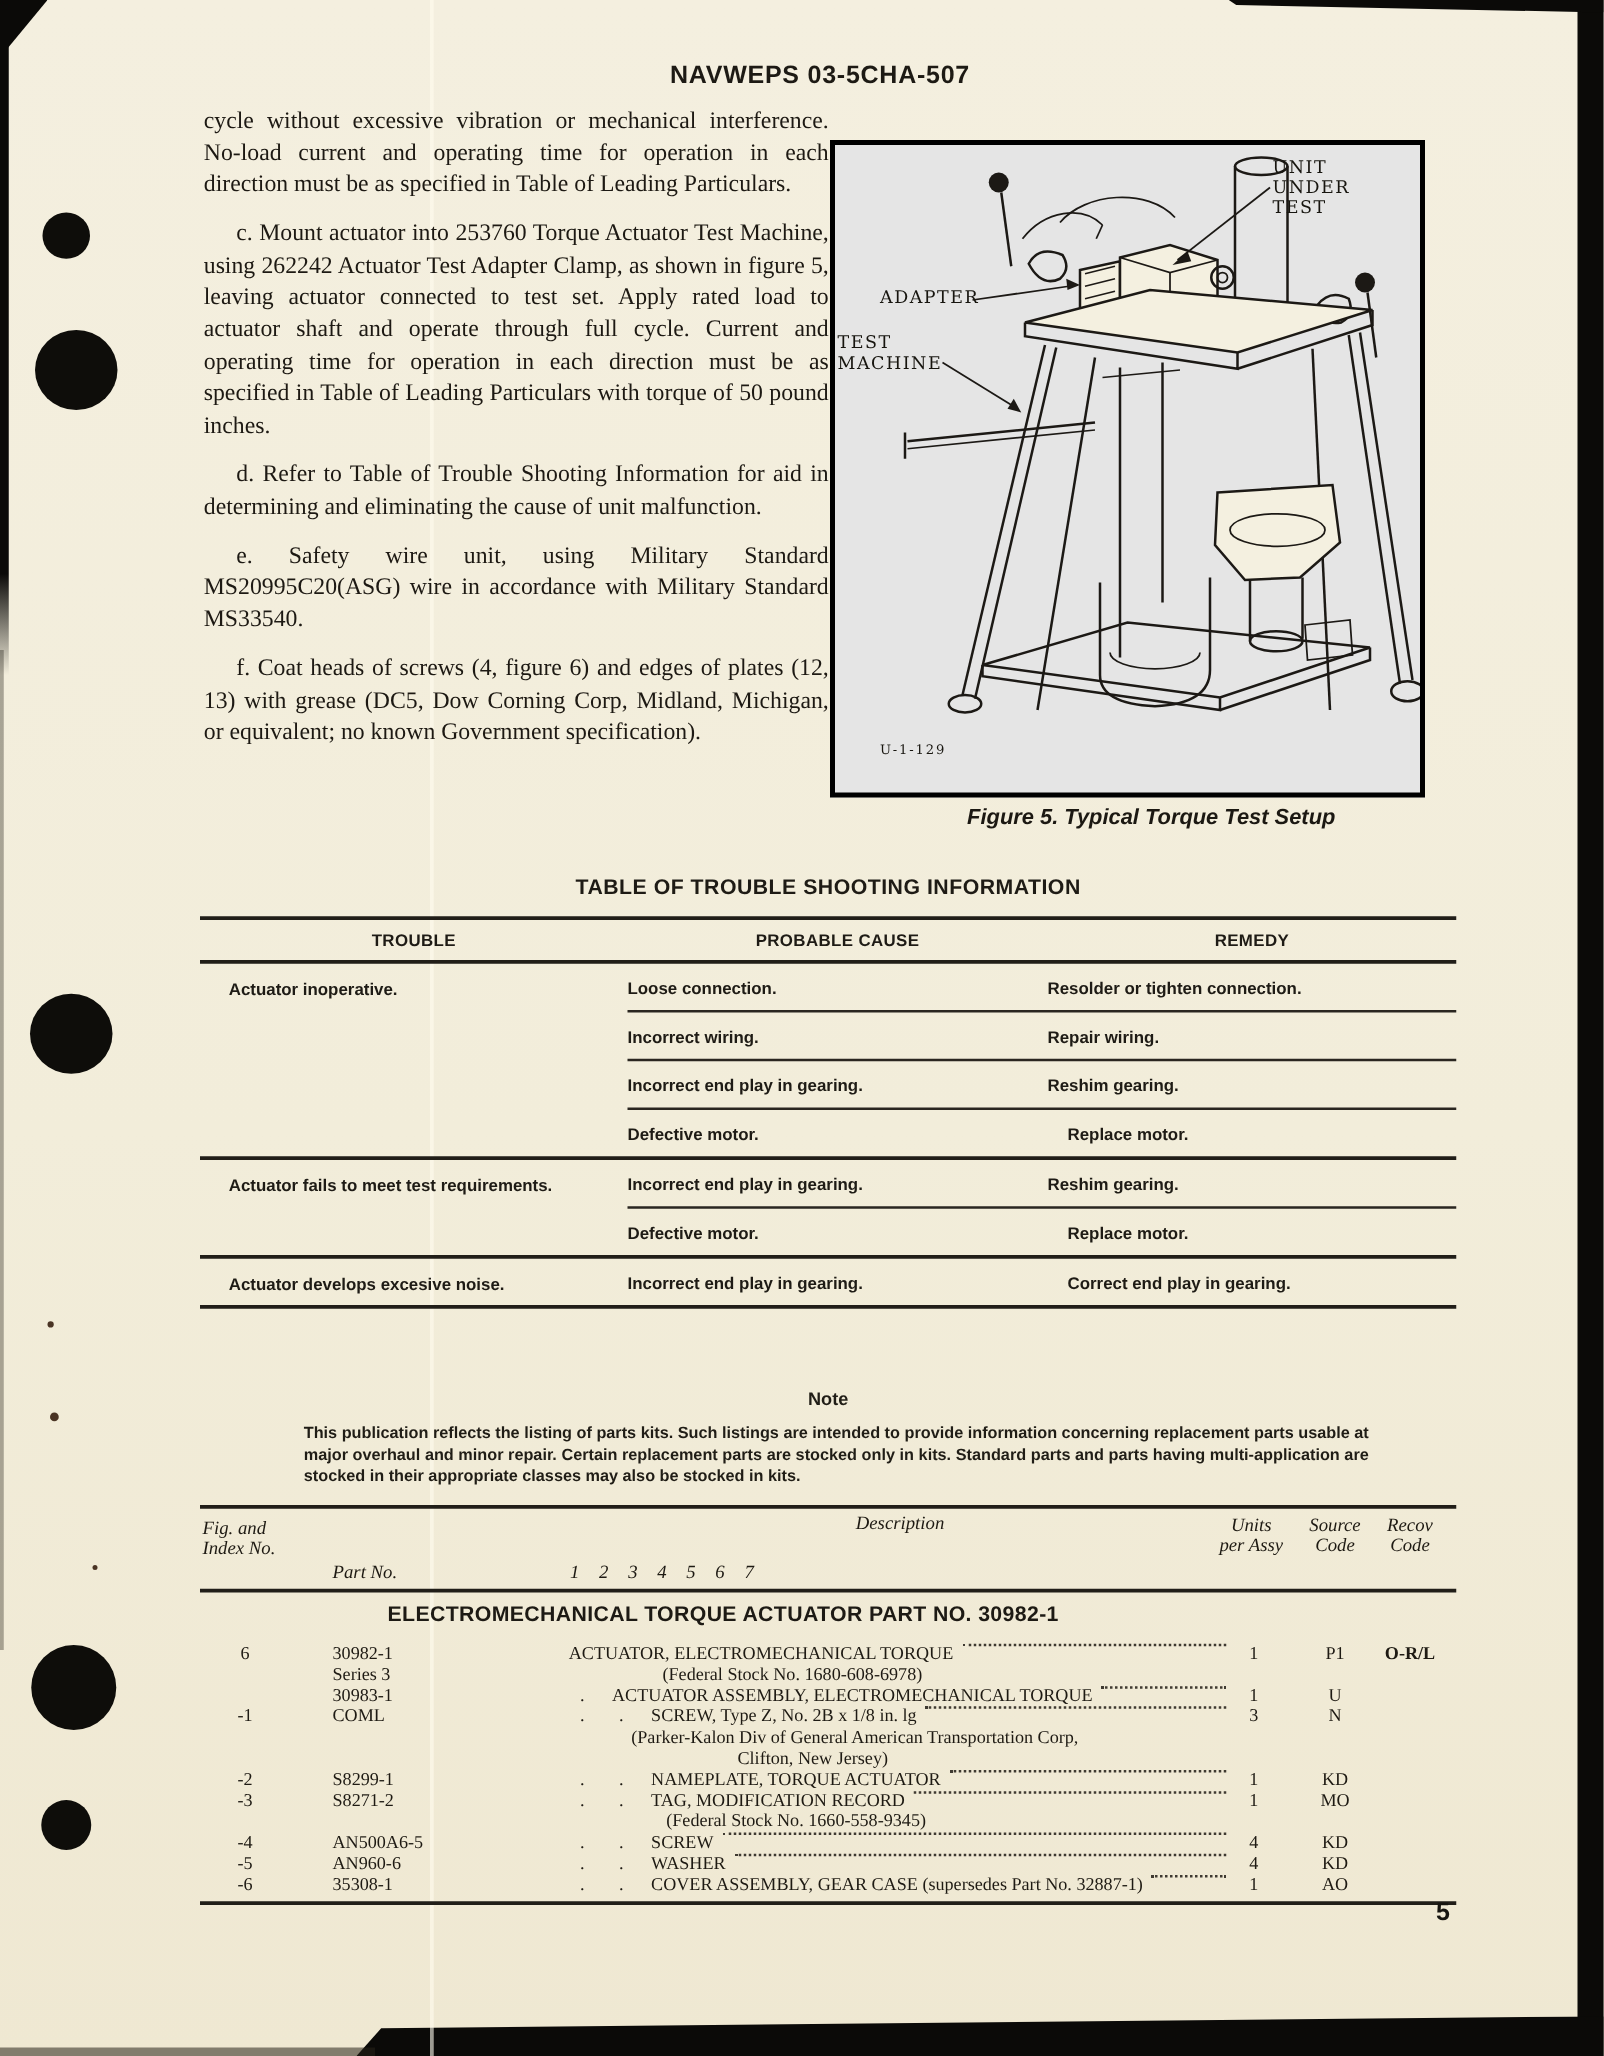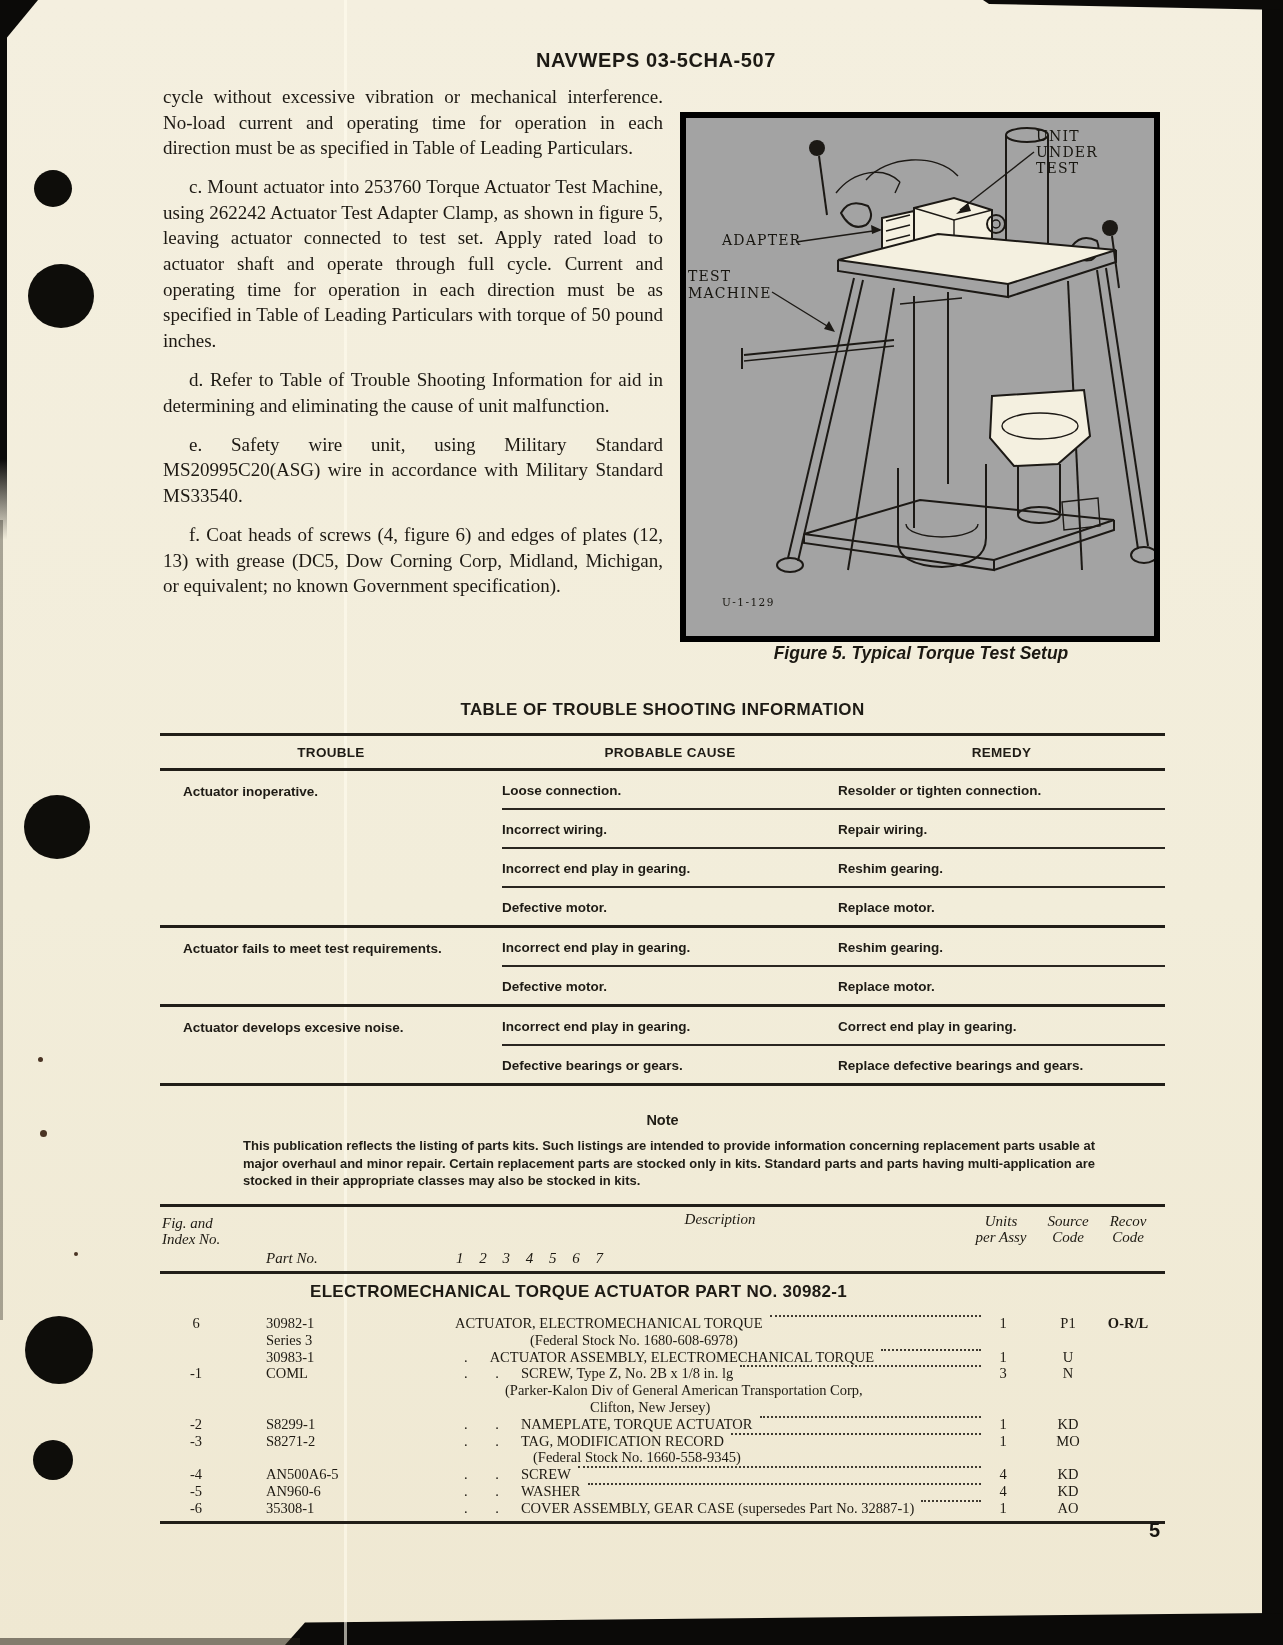--- a/index.html
+++ b/index.html
@@ -25,22 +25,22 @@
   
   #doc-number{position:absolute;left:25px;top:49px;width:1262px;text-align:center;
       font-family:"Liberation Sans",sans-serif;font-weight:bold;font-size:20px;
       letter-spacing:.6px;color:#1d1a14;}
   
   #body-col{position:absolute;left:163px;top:84px;width:500px;
       font-size:19px;line-height:25.6px;text-align:justify;color:#1d1913;}
   #body-col p{margin:0 0 13.5px 0;}
   #body-col p.ind{text-indent:26px;}
   
-  #figure-box{position:absolute;left:680px;top:112px;width:468px;height:518px;
-      border:6px solid #000000;background:#a3a3a3;}
+  #figure-box{position:absolute;left:664px;top:112px;width:468px;height:518px;
+      border:4px solid #000000;background:#e5e5e5;}
   .fig-label{position:absolute;font-family:"DejaVu Serif",serif;font-size:14px;
       letter-spacing:1.2px;color:#17150f;font-weight:500;}
   #lbl-unit{left:350px;top:10px;line-height:16px;}
   #lbl-adapter{left:36px;top:114px;}
   #lbl-testmachine{left:2px;top:150px;line-height:17px;}
   #lbl-dwgno{left:36px;top:478px;font-size:10.5px;letter-spacing:1.5px;}
   #figure-caption{position:absolute;left:684px;top:643px;width:474px;text-align:center;
       font-family:"Liberation Sans",sans-serif;font-style:italic;font-weight:bold;
       font-size:17.5px;color:#1b1812;}
   
@@ -48,21 +48,21 @@
       font-family:"Liberation Sans",sans-serif;font-weight:bold;color:#1e1b15;}
   #ts-title{text-align:center;font-size:17px;letter-spacing:.4px;margin-bottom:13px;}
   .rule3{height:3px;background:#211e18;}
   #ts-head{display:grid;grid-template-columns:342px 336px 1fr;padding:9px 0 8px;}
   #ts-head span{text-align:center;font-size:13.5px;letter-spacing:.3px;}
   .ts-group{display:flex;border-bottom:3px solid #211e18;}
   .ts-trouble{width:342px;box-sizing:border-box;padding:12px 36px 0 23px;
       font-size:13.5px;line-height:17px;}
   .ts-rows{flex:1;}
   .ts-row{display:flex;padding:12px 0 10px;border-bottom:2px solid #2a2620;}
-  .ts-row:last-child{border-bottom:none;}
+  .ts-row:last-child{border-bottom:none;gap:16px;}
   .ts-cause{width:336px;box-sizing:border-box;font-size:13.5px;}
   .ts-remedy{flex:1;font-size:13.5px;}
   
   #note{position:absolute;left:160px;top:1112px;width:1005px;
       font-family:"Liberation Sans",sans-serif;font-weight:bold;color:#201d16;}
   #note-title{text-align:center;font-size:14.5px;margin-bottom:9px;}
   #note-text{margin-left:83px;margin-right:70px;font-size:13px;line-height:17.6px;
       text-align:justify;}
   
   #parts{position:absolute;left:160px;top:1204px;width:1005px;color:#1e1a13;}
@@ -264,24 +264,20 @@
     </div>
   </div>
 
   <div class="ts-group">
     <div class="ts-trouble">Actuator develops excesive noise.</div>
     <div class="ts-rows">
       <div class="ts-row">
         <div class="ts-cause">Incorrect end play in gearing.</div>
         <div class="ts-remedy">Correct end play in gearing.</div>
       </div>
-      <div class="ts-row">
-        <div class="ts-cause">Defective bearings or gears.</div>
-        <div class="ts-remedy">Replace defective bearings and gears.</div>
-      </div>
     </div>
   </div>
 </div>
 
 <div id="note">
   <div id="note-title">Note</div>
   <div id="note-text">This publication reflects the listing of parts kits. Such listings are intended to provide information concerning replacement parts usable at major overhaul and minor repair. Certain replacement parts are stocked only in kits. Standard parts and parts having multi-application are stocked in their appropriate classes may also be stocked in kits.</div>
 </div>
 
 <div id="parts">

